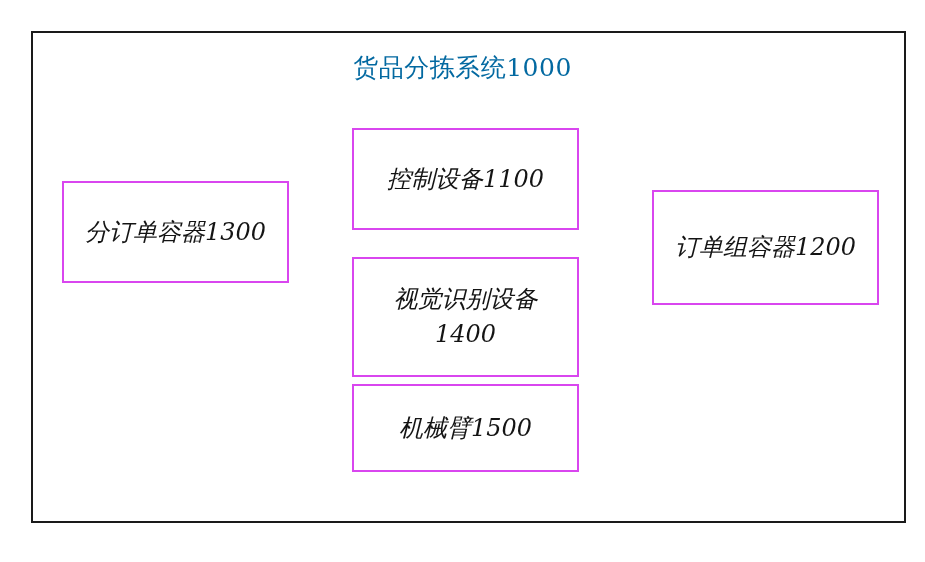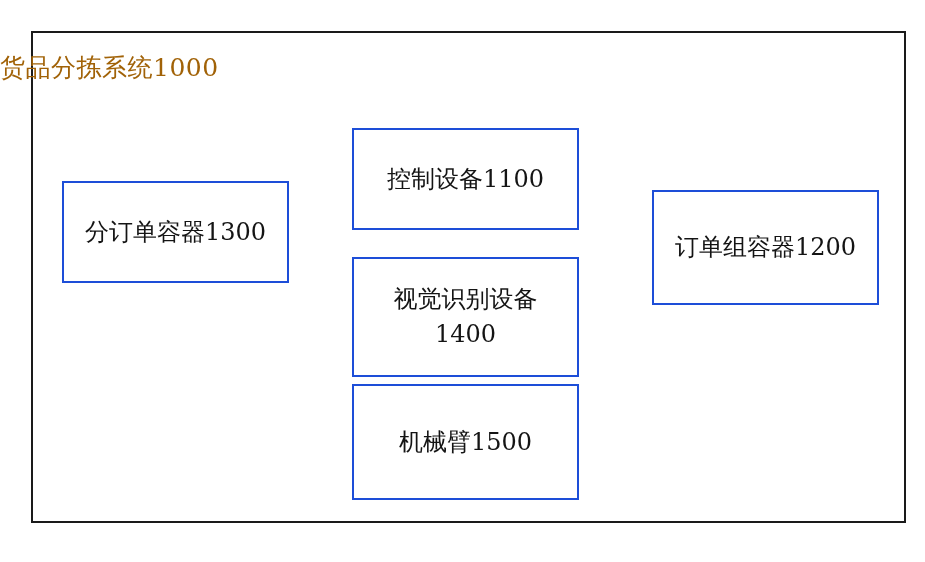--- a/index.html
+++ b/index.html
@@ -33,38 +33,39 @@
     box-sizing: border-box;
     background: #ffffff;
   }
 
   
   .system-title {
     position: absolute;
     left: 0;
     top: 52px;
     width: 925px;
-    text-align: left;
+    text-align: center;
     font-size: 25px;
     line-height: 32px;
     letter-spacing: 0.5px;
-    color: #a16207;
+    color: #0369a1;
     white-space: nowrap;
   }
 
   
   .block {
     position: absolute;
-    border: 2px solid #1d4ed8;
+    border: 2px solid #d946ef;
     box-sizing: border-box;
     background: #ffffff;
     display: flex;
     align-items: center;
     justify-content: center;
     text-align: center;
+    font-style: italic;
   }
   .block-label {
     font-size: 24px;
     line-height: 35px;
     color: #141414;
     padding: 0 8px;
     white-space: pre-line;
   }
 
   
@@ -83,21 +84,21 @@
   #block-1400 {
     left: 352px;
     top: 257px;
     width: 227px;
     height: 120px;
   }
   #block-1500 {
     left: 352px;
     top: 384px;
     width: 227px;
-    height: 116px;
+    height: 88px;
   }
   #block-1200 {
     left: 652px;
     top: 190px;
     width: 227px;
     height: 115px;
   }
 </style>
 </head>
 <body>

